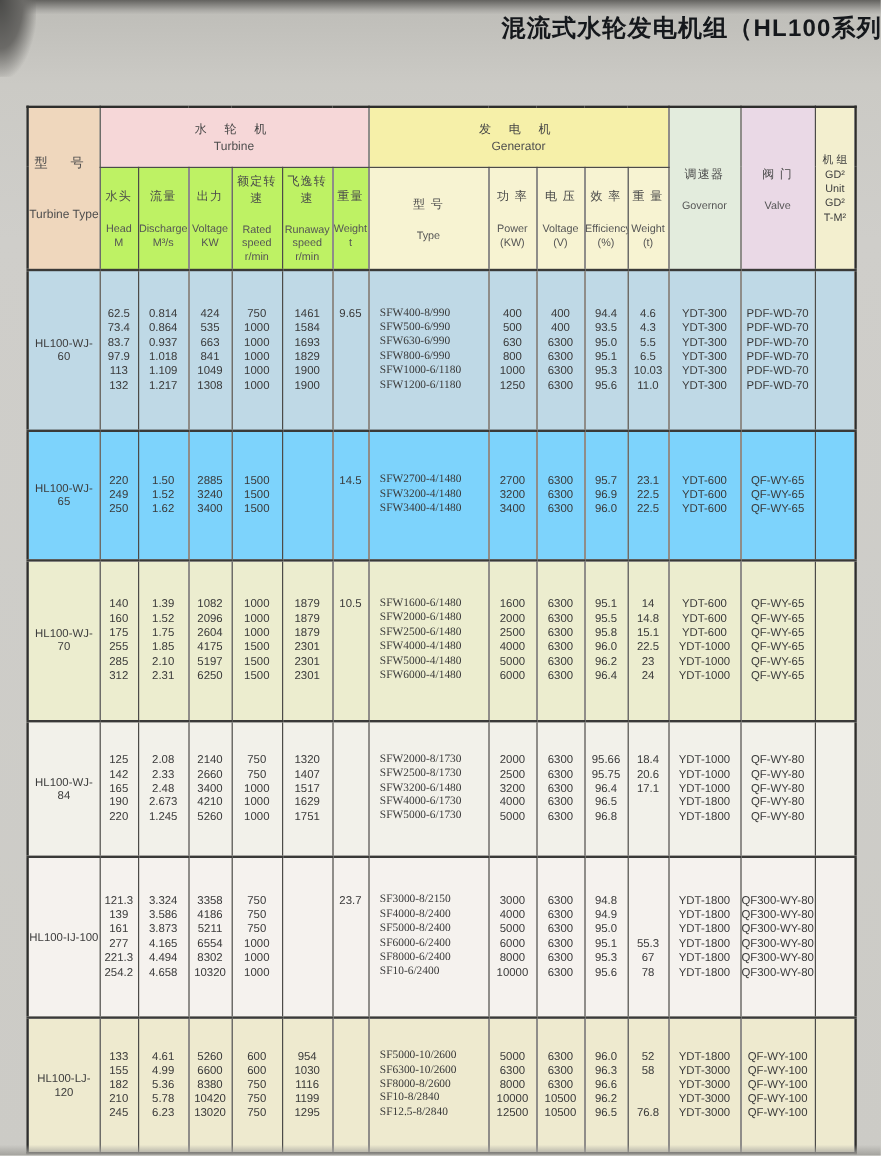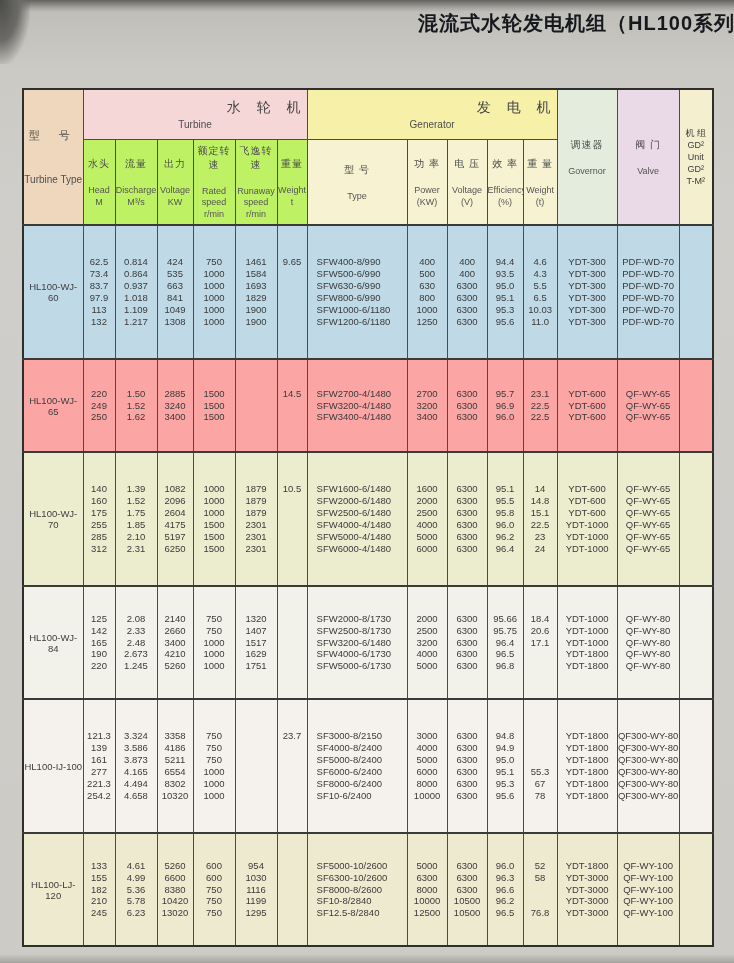--- a/index.html
+++ b/index.html
@@ -31,29 +31,29 @@
   .th-turbine{background:#f6d7d8;}
   .th-generator{background:#f6f0a9;}
   .th-governor{background:#e3ecdd;}
   .th-valve{background:#ead9e6;}
   .th-unit{background:#f3efcf;font-size:9px;line-height:1.35;margin-top:48px;}
   .sub-t{background:#bef264;}
   .sub-g{background:#f7f3d2;}
   .h-cn{font-size:10px;color:#4a4a4a;letter-spacing:1px;}
   .h-en{font-size:9px;color:#555;margin-top:14px;line-height:1.15;}
   .h-unit{font-size:9px;color:#555;margin-top:2px;}
-  .band-cn{font-size:14px;letter-spacing:6px;color:#444;text-align:right;}
+  .band-cn{font-size:10px;letter-spacing:6px;color:#444;}
   .band-en{font-size:10px;color:#4e4e4e;margin-top:2px;}
   .type-head-cn{font-size:11px;letter-spacing:8px;color:#4a4a4a;margin-bottom:30px;}
   .type-head-en{font-size:10px;color:#4e4e4e;line-height:1.3;}
   tbody tr.block td{border-top:2px solid #3a3a38;}
   .type-cell{font-size:9.5px;color:#3d3d3d;}
   .stack{display:flex;flex-direction:column;justify-content:space-around;height:100%;padding:4px 0;box-sizing:border-box;}
   .v{font-size:9.5px;line-height:1.25;color:#3a3a3a;white-space:nowrap;}
-  td.gen-type .v{text-align:left;padding-left:9px;}
+  td.gen-type .v{text-align:left;padding-left:9px;font-family:Liberation Serif, serif;}
   td.gen-type{text-align:left;}
 </style>
 </head>
 <body>
 
 <div class="page">
   <div class="scan-top"></div>
   <div class="scan-corner"></div>
 
   <header class="titlebar">
@@ -303,21 +303,21 @@
               <div class="stack">
                 <div class="v">&nbsp;</div>
                 <div class="v">&nbsp;</div>
                 <div class="v">&nbsp;</div>
                 <div class="v">&nbsp;</div>
                 <div class="v">&nbsp;</div>
                 <div class="v">&nbsp;</div>
               </div>
             </td>
           </tr>
-          <tr class="block" style="height: 93px; background: #fca5a5;">
+          <tr class="block" style="height: 108px; background: #7dd3fc;">
             <td class="type-cell">HL100-WJ-65</td>
             <td>
               <div class="stack">
                 <div class="v">220</div>
                 <div class="v">249</div>
                 <div class="v">250</div>
               </div>
             </td>
             <td>
               <div class="stack">

